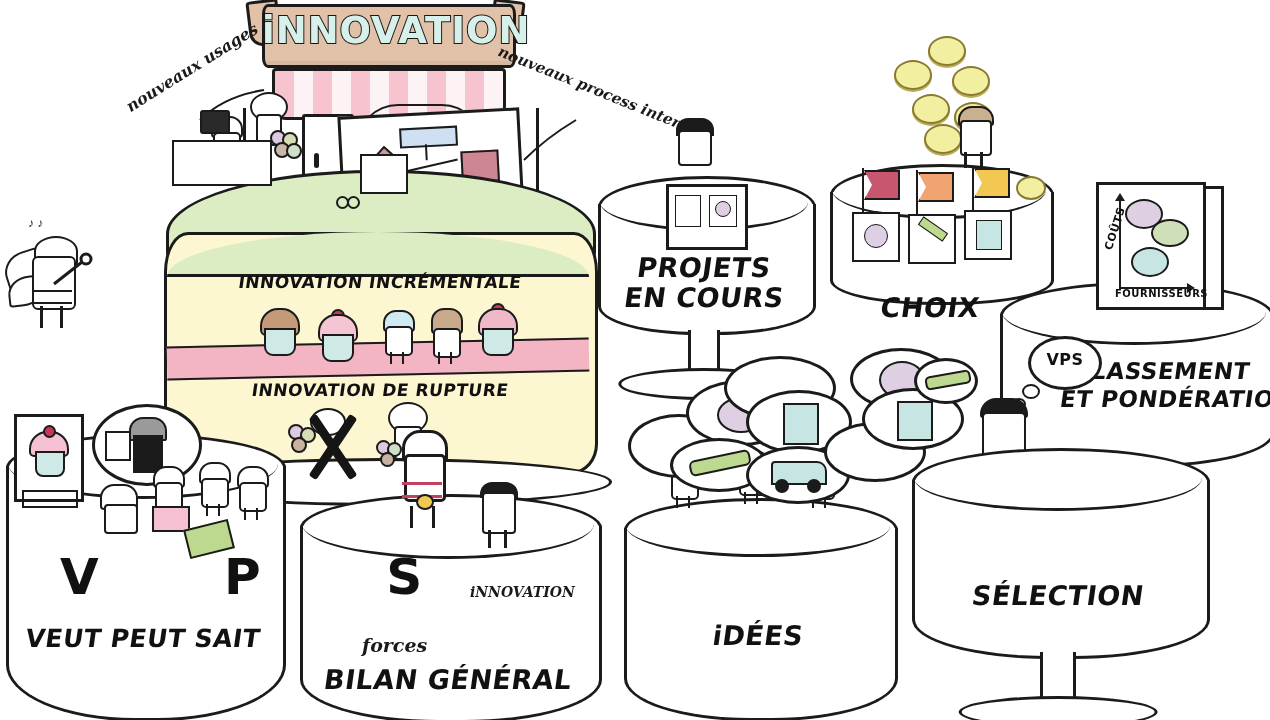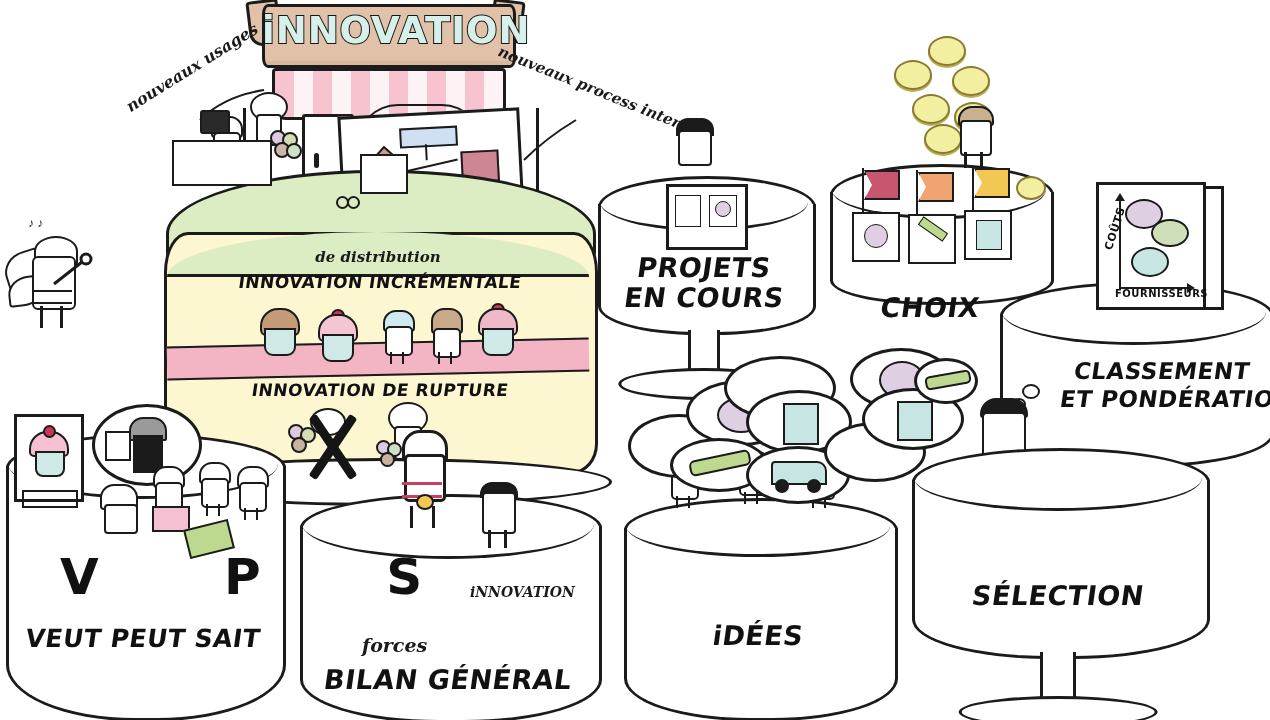--- a/index.html
+++ b/index.html
@@ -258,21 +258,20 @@
         <div class="abs" style="left:16px;top:13px;width:12px;height:12px;border:2px solid #1b1b1b;border-radius:50%;background:#cfe0c7;"></div>
       </div>
     </div>
     <div class="abs" style="left:12px;top:-30px;width:96px;height:42px;border:2px solid #1b1b1b;background:#fff;"></div>
     <div class="abs" style="left:200px;top:-16px;width:44px;height:36px;border:2px solid #1b1b1b;background:#fff;"></div>
     <div class="abs" style="left:176px;top:26px;width:22px;height:12px;">
       <div class="abs" style="left:0;top:0;width:9px;height:9px;border:2px solid #1b1b1b;border-radius:50%;"></div>
       <div class="abs" style="left:11px;top:0;width:9px;height:9px;border:2px solid #1b1b1b;border-radius:50%;"></div>
     </div>
 
-    <div class="abs script" style="left:108px;top:78px;width:220px;text-align:center;font-size:15px;">de distribution</div>
 
     <div class="abs hand italicy layerlabel" style="left:40px;top:104px;width:360px;">INNOVATION INCRÉMENTALE</div>
 
     <div class="cupcake" style="left:98px;top:138px;">
       <div class="cc-top" style="background:#c49a78;"></div>
         <div class="cc-cup"></div>
     </div>
     <div class="cupcake" style="left:156px;top:144px;">
       <div class="cc-cherry"></div>
         <div class="cc-top" style="background:#f4c6d4;"></div>
@@ -417,20 +416,23 @@
       <div class="abs" style="left:16px;top:8px;width:0;height:0;border-left:5px solid transparent;border-right:5px solid transparent;border-bottom:8px solid #1b1b1b;"></div>
       <div class="abs" style="left:88px;top:98px;width:0;height:0;border-top:5px solid transparent;border-bottom:5px solid transparent;border-left:8px solid #1b1b1b;"></div>
       <div class="abs" style="left:26px;top:14px;width:34px;height:26px;border:2px solid #1b1b1b;border-radius:50%;background:#ded0e2;"></div>
       <div class="abs" style="left:52px;top:34px;width:34px;height:24px;border:2px solid #1b1b1b;border-radius:50%;background:#cfe0b9;"></div>
       <div class="abs" style="left:32px;top:62px;width:34px;height:26px;border:2px solid #1b1b1b;border-radius:50%;background:#c7e6e3;"></div>
       <div class="abs hand" style="left:-6px;top:38px;font-size:11px;transform:rotate(-72deg);">COÛTS</div>
       <div class="abs hand" style="left:16px;top:104px;font-size:10px;">FOURNISSEURS</div>
     </div>
   </div>
 
+  <div class="bubble abs" style="left:1028px;top:336px;width:68px;height:48px;">
+    <div class="abs hand" style="left:0;top:13px;width:68px;text-align:center;font-size:16px;">VPS</div>
+  </div>
   <div class="bubble small abs" style="left:1022px;top:384px;width:14px;height:11px;"></div>
   <div class="bubble small abs" style="left:1012px;top:398px;width:10px;height:8px;"></div>
 
   <div class="abs" style="left:972px;top:398px;width:62px;height:96px;">
     <div class="abs" style="left:8px;top:0;width:44px;height:16px;border:2px solid #1b1b1b;border-radius:16px 16px 3px 3px;background:#1b1b1b;"></div>
     <div class="abs" style="left:10px;top:14px;width:40px;height:54px;border:2px solid #1b1b1b;border-radius:5px;background:#fff;"></div>
     <div class="abs" style="left:16px;top:68px;width:3px;height:22px;background:#1b1b1b;"></div>
     <div class="abs" style="left:40px;top:68px;width:3px;height:22px;background:#1b1b1b;"></div>
   </div>
 

